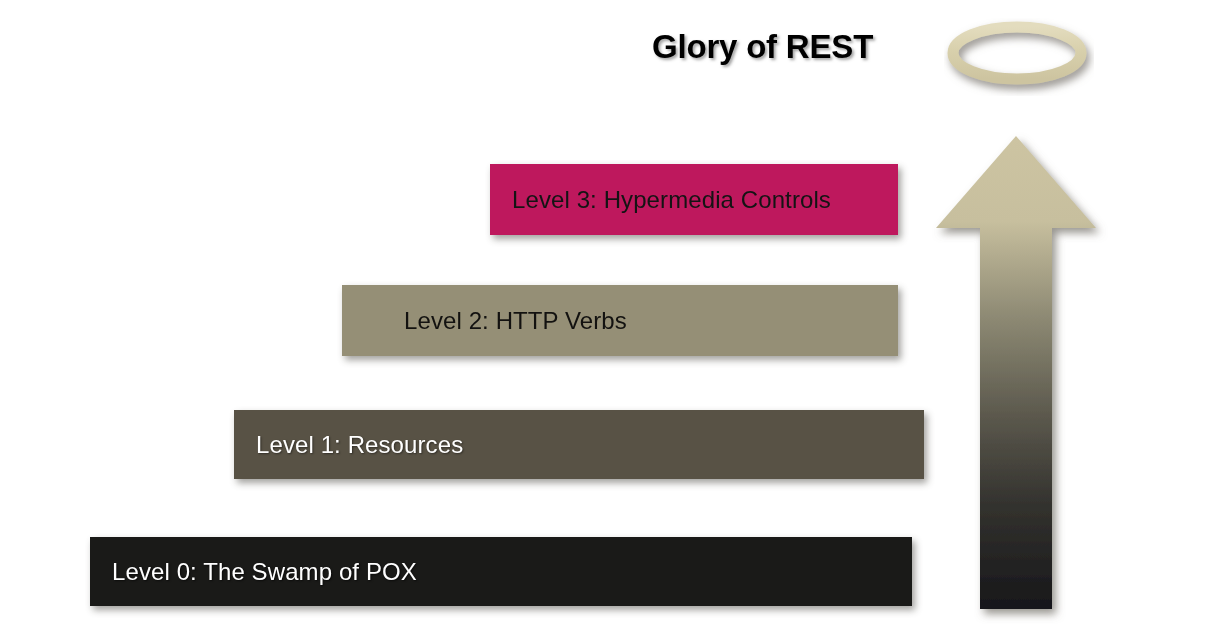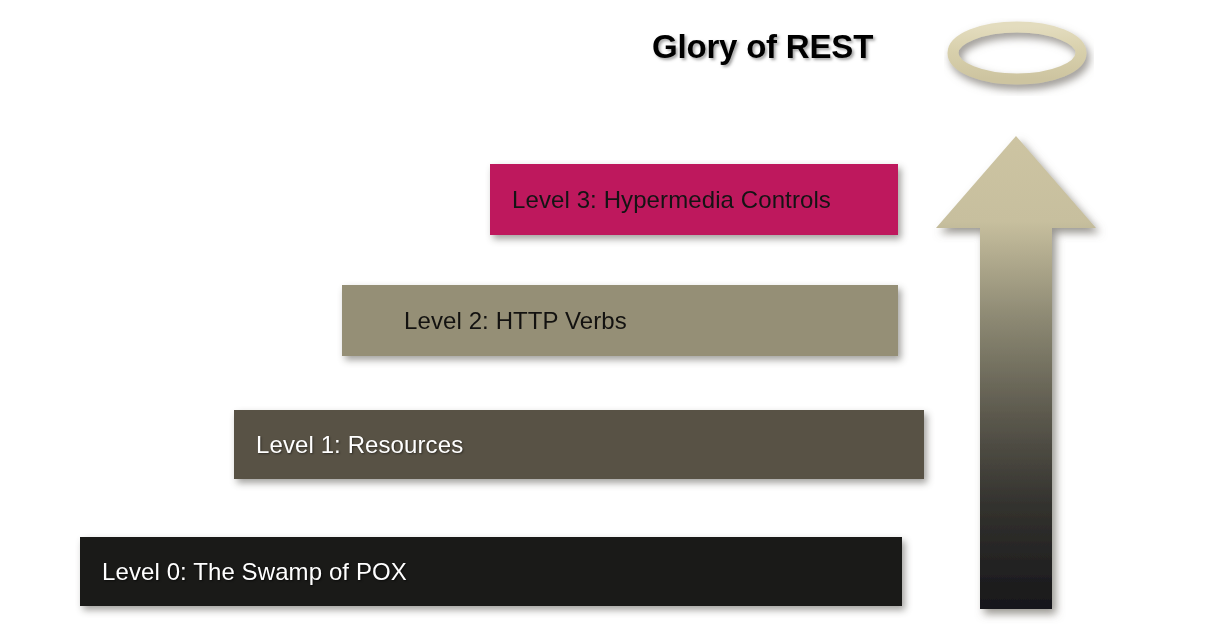--- a/index.html
+++ b/index.html
@@ -61,21 +61,21 @@
 
   .bar.lvl3 { left: 490px; top: 164px;  width: 408px; height: 71px; background: #be185d; }
   .bar.lvl3 .bar-label { color: #141414; }
 
   .bar.lvl2 { left: 342px; top: 285px;  width: 556px; height: 71px; background: #958f76; padding-left: 40px; }
   .bar.lvl2 .bar-label { color: #131210; }
 
   .bar.lvl1 { left: 222px; top: 410px;  width: 690px; height: 69px; background: #585245; margin-left: 12px; }
   .bar.lvl1 .bar-label { color: #ffffff; text-shadow: 1px 1px 2px rgba(0,0,0,0.45); }
 
-  .bar.lvl0 { left: 80px;  top: 537px;  width: 822px; height: 69px; background: #1a1a18; }
+  .bar.lvl0 { left: 90px;  top: 537px;  width: 822px; height: 69px; background: #1a1a18; }
   .bar.lvl0 .bar-label { color: #ffffff; text-shadow: 1px 1px 2px rgba(0,0,0,0.6); }
 
   
   .arrow {
     position: absolute;
     left: 928px;
     top: 128px;
     width: 176px;
     height: 488px;
   }

